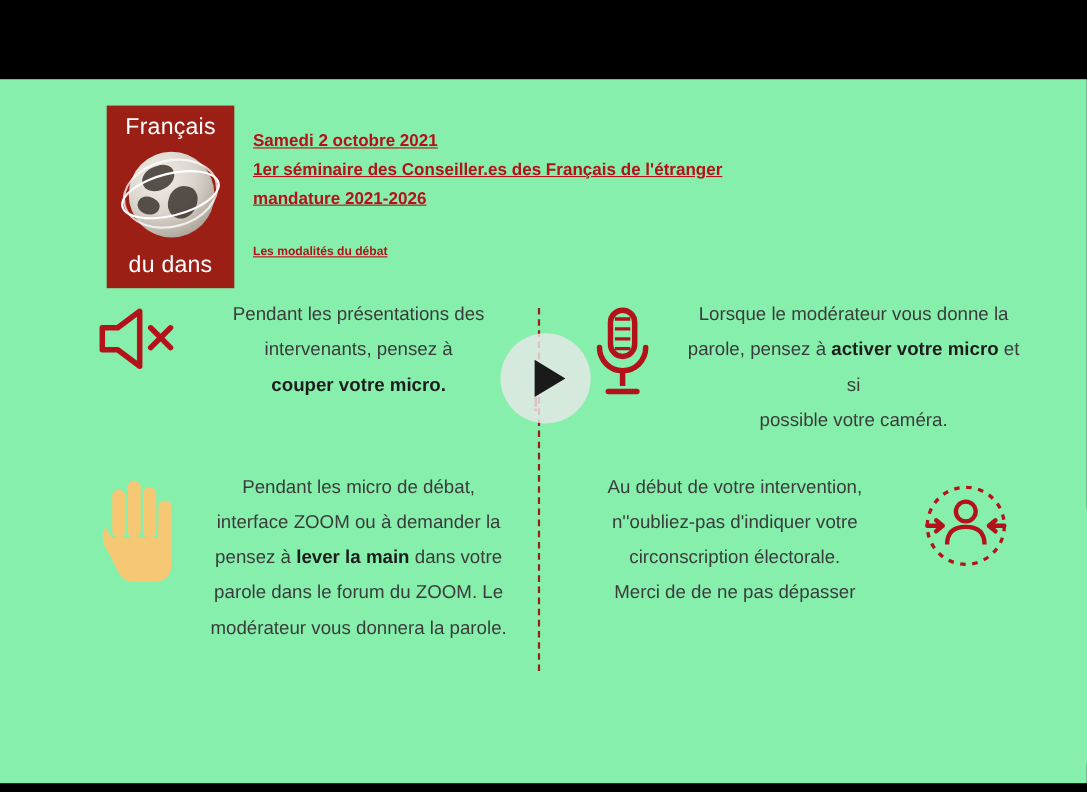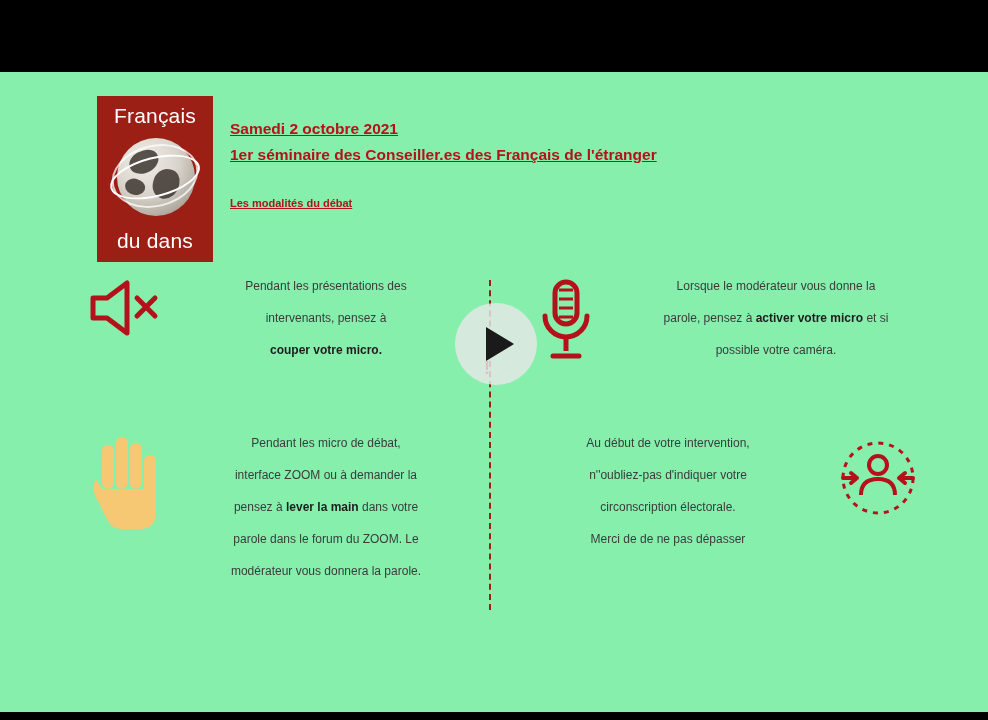--- a/index.html
+++ b/index.html
@@ -119,21 +119,21 @@
     top: 208px;
     width: 0;
     height: 330px;
     border-left: 2px dashed #9c1f16;
   }
 
   
   .block { position: absolute; }
   .block .text {
     color: #3b3b3b;
-    font-size: 12px;
+    font-size: 17px;
     line-height: 32px;
     text-align: center;
   }
   .block .text b { color: #1d1d1d; }
 
   #block-mute  { left: 72px;  top: 198px; width: 400px; }
   #block-unmute{ left: 512px; top: 198px; width: 420px; }
   #block-hand  { left: 72px;  top: 355px; width: 400px; }
   #block-intro { left: 512px; top: 355px; width: 420px; }
 
@@ -188,20 +188,21 @@
         <div class="land l3"></div>
         <div class="ring2"></div>
         <div class="ring"></div>
       </div>
       <div class="logo-bottom">du dans</div>
     </div>
 
     <div class="header">
       <div>Samedi 2 octobre 2021</div>
       <div>1er séminaire des Conseiller.es des Français de l'étranger</div>
+      <div>mandature 2021-2026</div>
       <div class="sub">Les modalités du débat</div>
     </div>
 
     <div class="divider"></div>
     <div class="exclaim">!</div>
 
     <div class="block" id="block-mute">
       <div class="block-row">
         <div class="icon-cell">
           <svg width="78" height="60" viewBox="0 0 78 60" aria-hidden="true">

